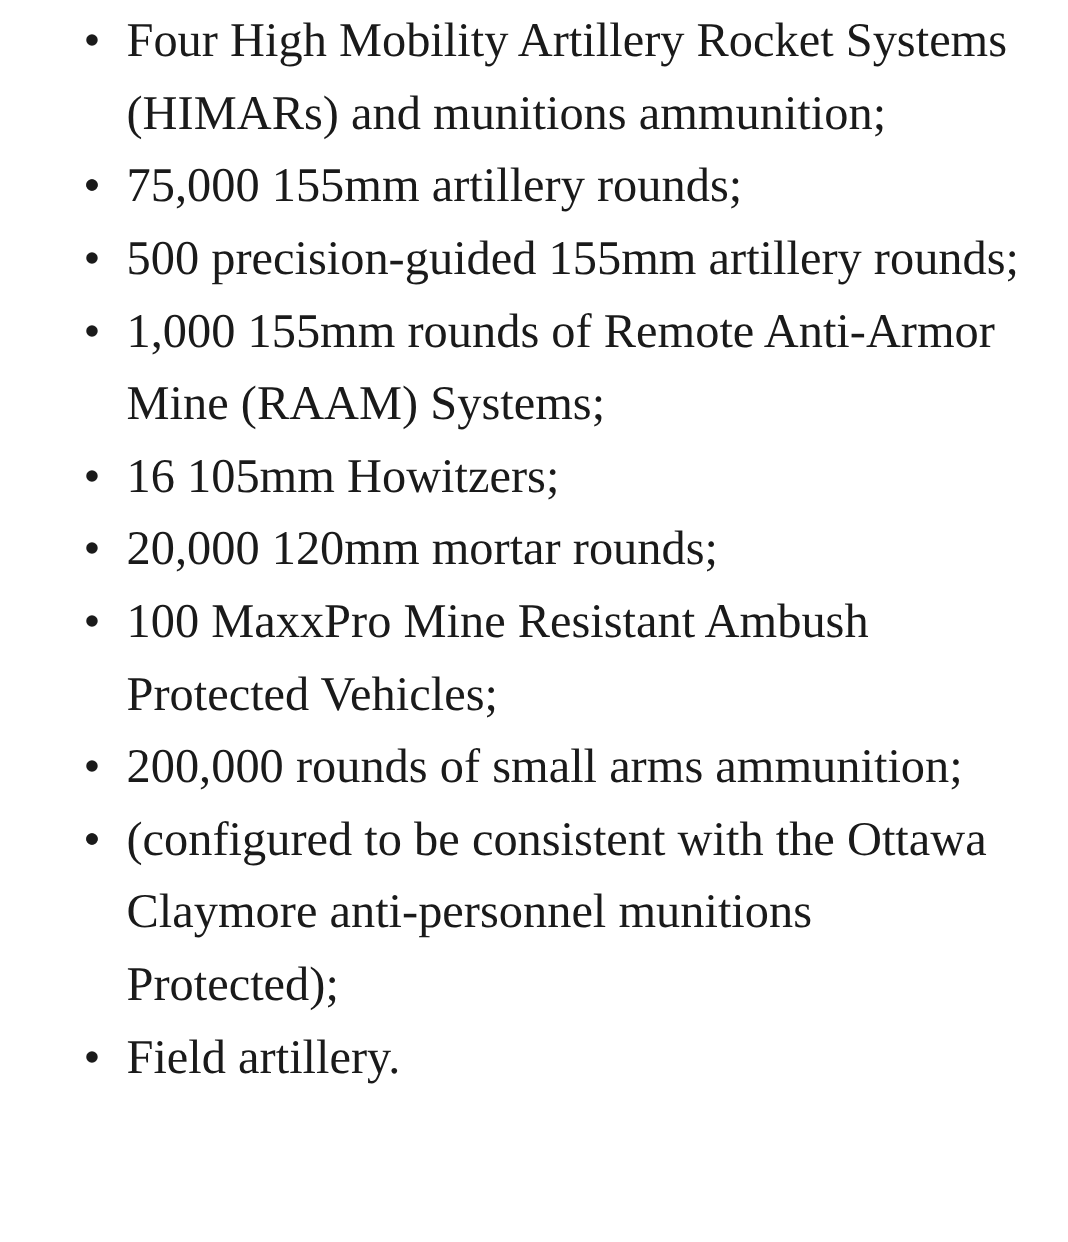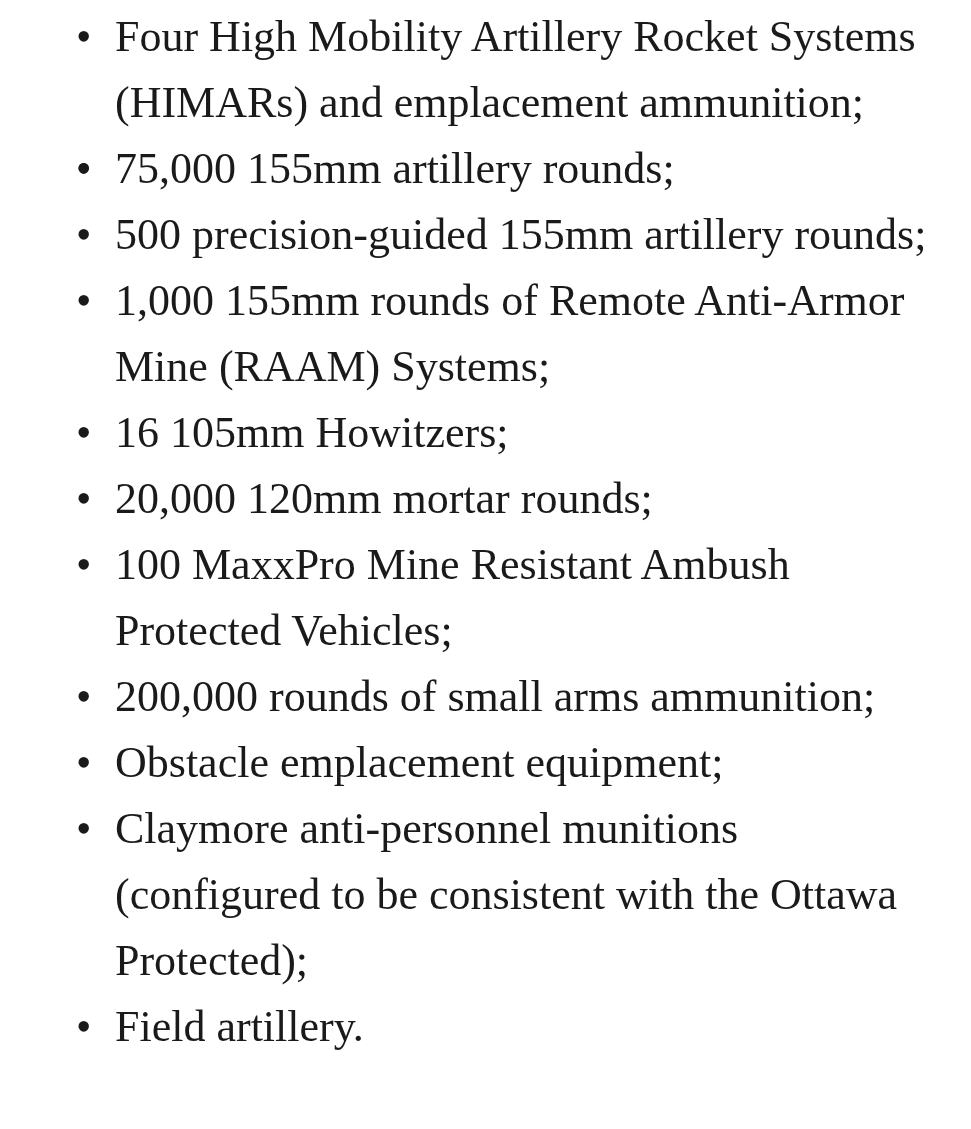--- a/index.html
+++ b/index.html
@@ -44,21 +44,21 @@
 </style>
 </head>
 <body style="background: rgb(255, 255, 255);">
 
 <div class="doc" style="color: rgb(26, 26, 26);">
   <ul class="equipment-list">
       <li class="item">
     <span class="bullet-marker">•</span>
     <div class="item-lines">
           <div class="line">Four High Mobility Artillery Rocket Systems</div>
-          <div class="line">(HIMARs) and emplacement ammunition;</div>
+          <div class="line">(HIMARs) and munitions ammunition;</div>
         </div>
   </li>
       <li class="item">
     <span class="bullet-marker">•</span>
   </li>
       <li class="item">
     <span class="bullet-marker">•</span>
     <div class="item-lines">
           <div class="line">75,000 155mm artillery rounds;</div>
         </div>
@@ -96,29 +96,26 @@
         </div>
   </li>
       <li class="item">
     <span class="bullet-marker">•</span>
     <div class="item-lines">
           <div class="line">200,000 rounds of small arms ammunition;</div>
         </div>
   </li>
       <li class="item">
     <span class="bullet-marker">•</span>
-    <div class="item-lines">
-          <div class="line">Obstacle emplacement equipment;</div>
-        </div>
   </li>
       <li class="item">
     <span class="bullet-marker">•</span>
     <div class="item-lines">
+          <div class="line">(configured to be consistent with the Ottawa</div>
           <div class="line">Claymore anti-personnel munitions</div>
-          <div class="line">(configured to be consistent with the Ottawa</div>
           <div class="line">Protected);</div>
         </div>
   </li>
       <li class="item">
     <span class="bullet-marker">•</span>
     <div class="item-lines">
           <div class="line">Field artillery.</div>
         </div>
   </li>
     </ul>

